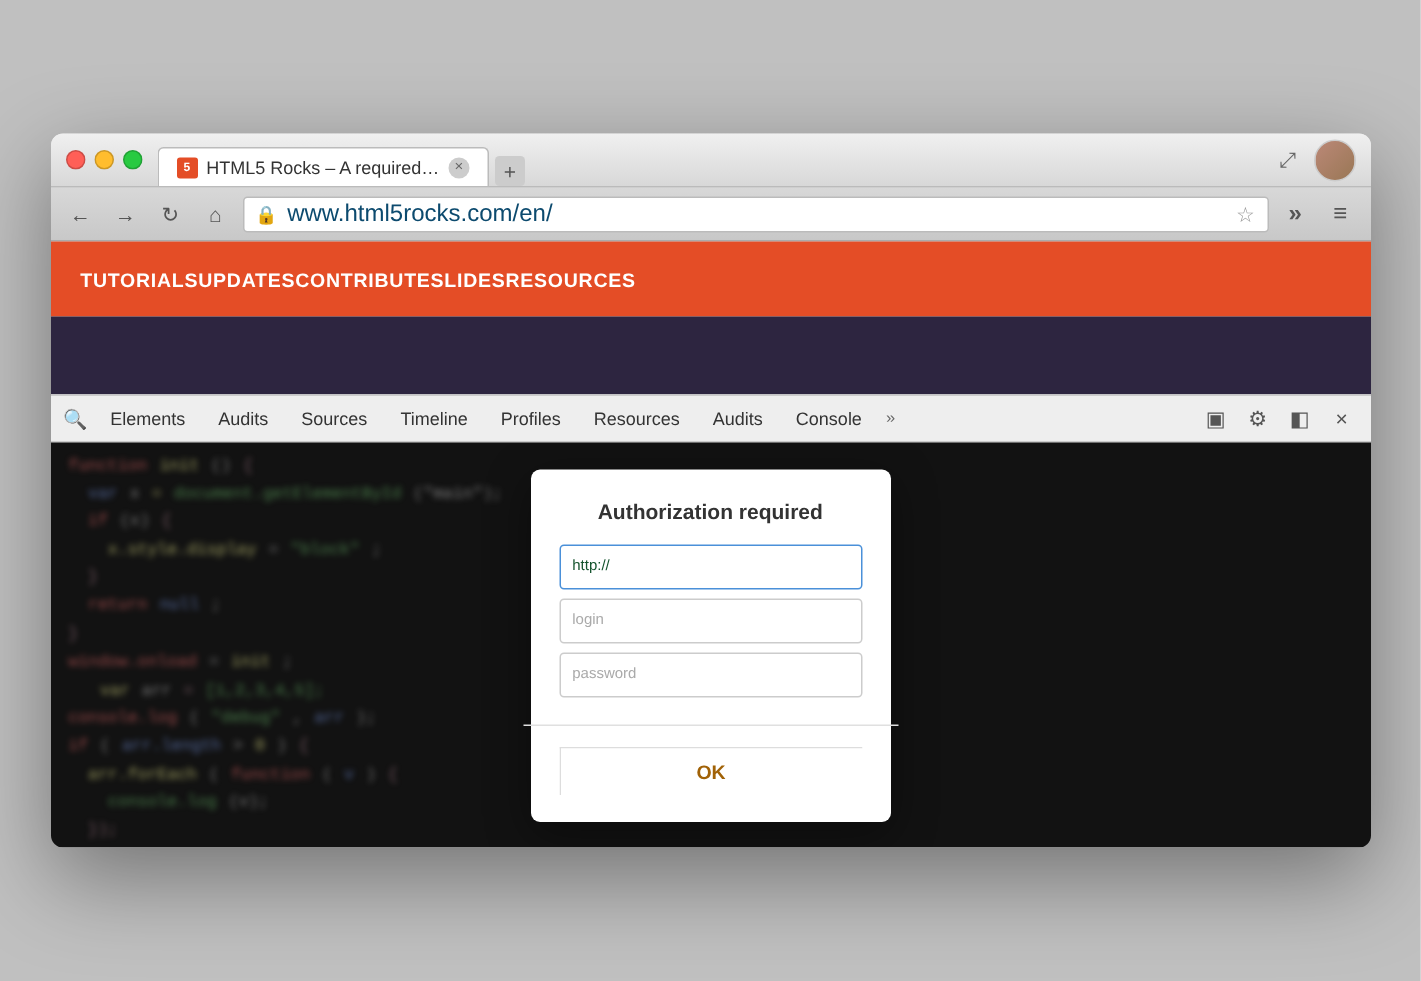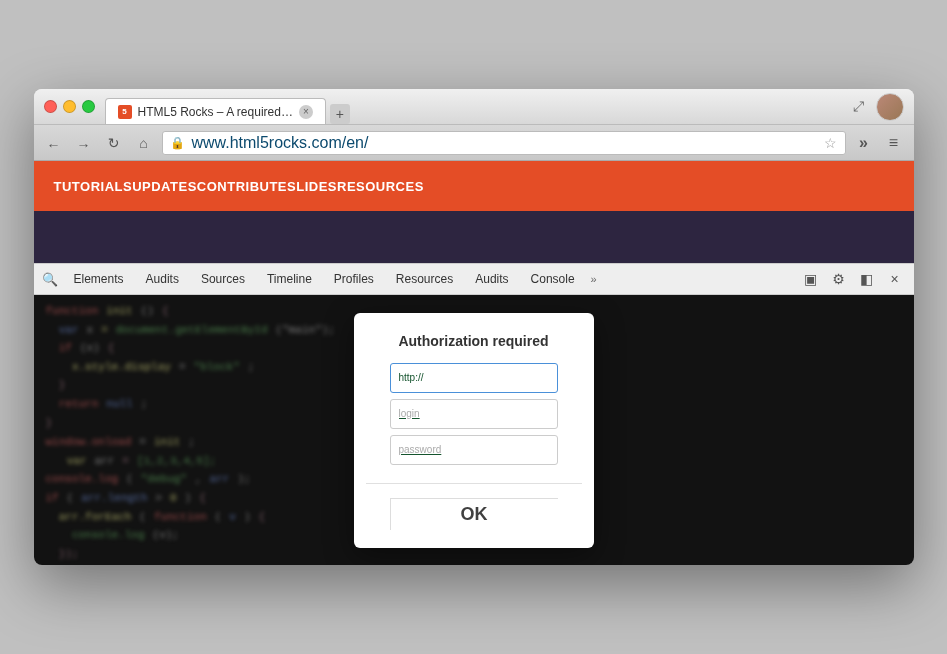--- a/index.html
+++ b/index.html
@@ -298,21 +298,21 @@
       top: 0; left: 0; right: 0; bottom: 0;
       background: rgba(0,0,0,0.3);
       display: flex;
       align-items: center;
       justify-content: center;
     }
 
     .modal-dialog {
       background: white;
       border-radius: 6px;
-      padding: 20px 36px 18px;
+      padding: 20px 19px 18px;
       width: 240px;
       box-shadow: 0 8px 30px rgba(0,0,0,0.4);
     }
 
     .modal-title {
       text-align: center;
       font-size: 14px;
       font-weight: bold;
       color: #333;
       margin-bottom: 14px;
@@ -325,21 +325,20 @@
       border-radius: 3px;
       padding: 0 8px;
       font-size: 10px;
       color: #14532d;
       outline: none;
       margin-bottom: 6px;
     }
 
     .modal-input.no-focus {
       border-color: #ccc;
-      text-decoration: underline;
     }
 
     .modal-input::placeholder { color: #aaa; }
 
     .modal-buttons {
       display: flex;
       margin-top: 14px;
       gap: 0;
     }
 
@@ -355,23 +354,23 @@
       border-radius: 0 0 0 4px;
     }
 
     .modal-btn-ok {
       flex: 1;
       height: 32px;
       background: white;
       border: none;
       border-top: 1px solid #ddd;
       border-left: 1px solid #ddd;
-      font-size: 18px;
+      font-size: 13px;
       font-weight: bold;
-      color: #404040;
+      color: #a16207;
       cursor: pointer;
       border-radius: 0 0 4px 0;
     }
 
     .modal-divider {
       border: none;
       border-top: 1px solid #e0e0e0;
       margin: 12px -24px 0;
     }
   </style>

